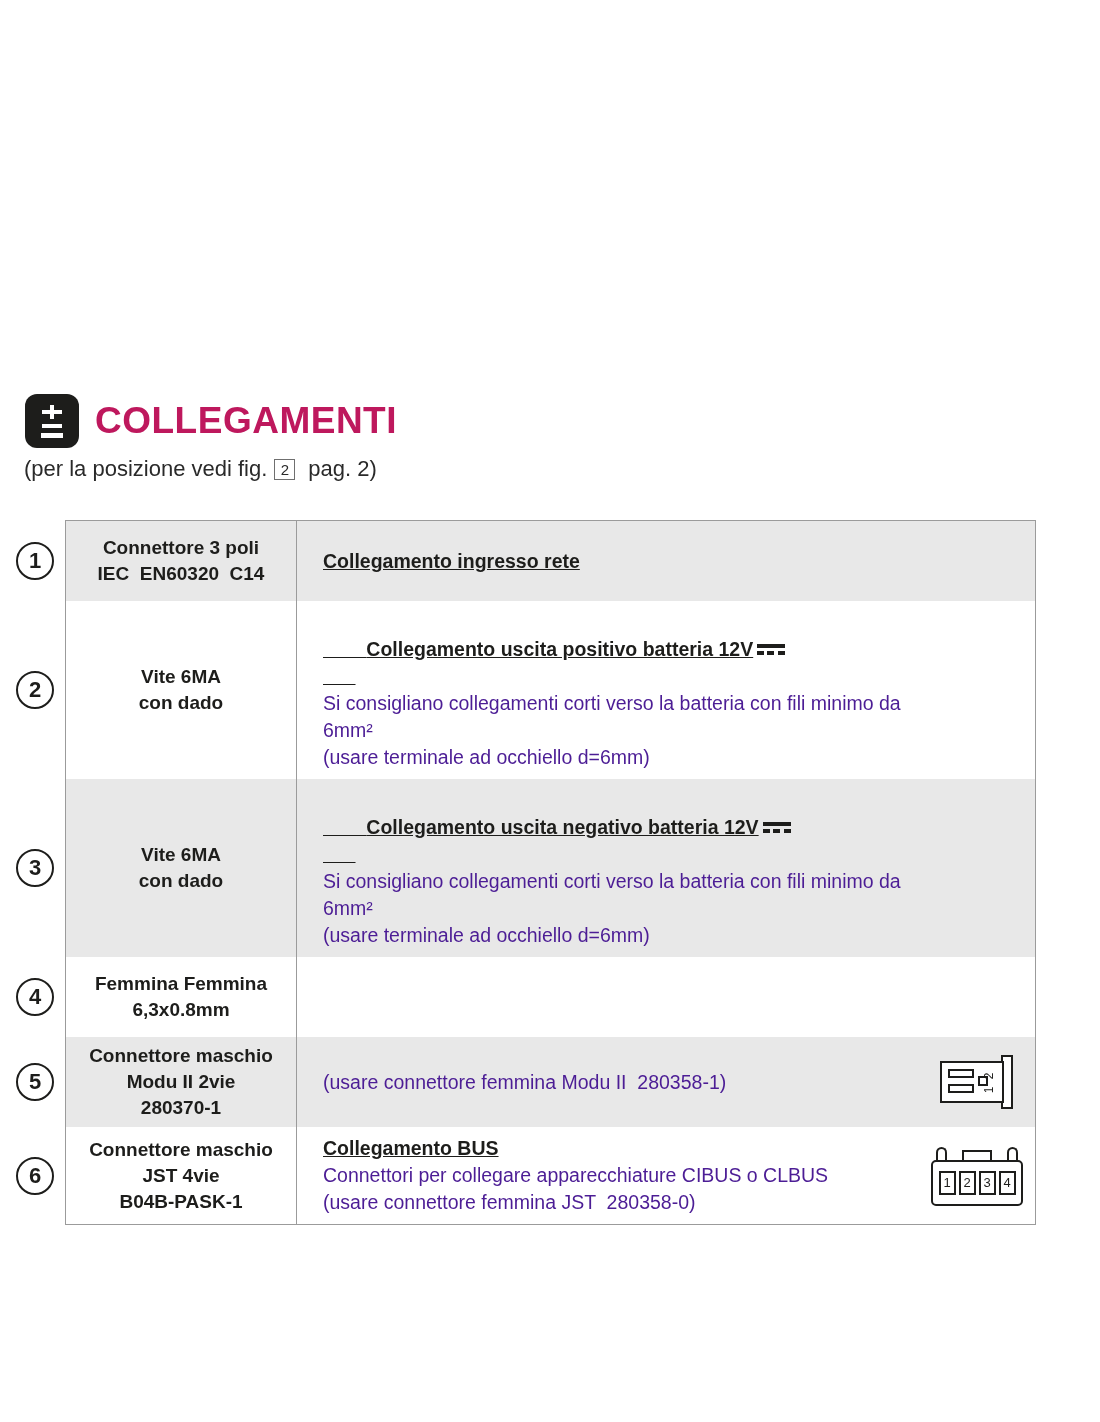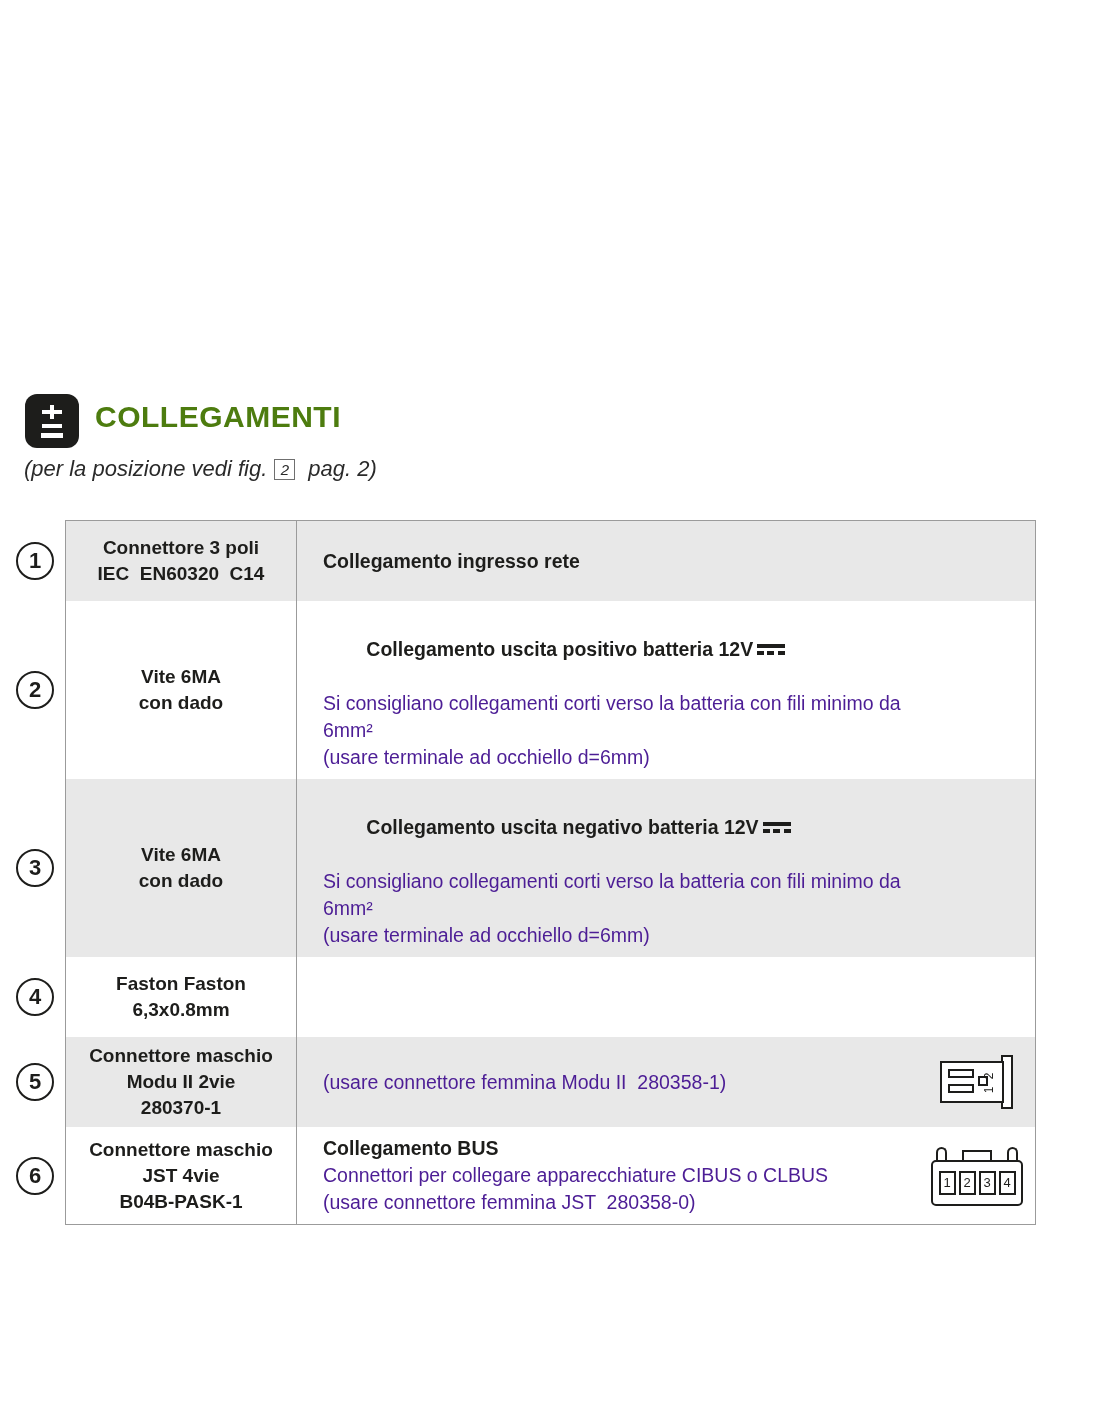--- a/index.html
+++ b/index.html
@@ -20,27 +20,27 @@
     align-items: center; justify-content: center;
   }
   .pm-plus { position: relative; width: 20px; height: 14px; margin-bottom: 3px; }
   .pm-plus::before { content: ""; position: absolute; left: 0; top: 5px; width: 20px; height: 4px; background: #fff; }
   .pm-plus::after  { content: ""; position: absolute; left: 8px; top: 0; width: 4px; height: 14px; background: #fff; }
   .pm-bar  { width: 20px; height: 4px; background: #fff; margin-top: 2px; }
   .pm-bar2 { width: 22px; height: 5px; background: #fff; margin-top: 5px; }
 
   .page-title {
     position: absolute; left: 95px; top: 400px;
-    font-size: 30px; font-weight: 700; letter-spacing: 0.5px;
-    color: #4d7c0f;
+    font-size: 37px; font-weight: 700; letter-spacing: 0.5px;
+    color: #be185d;
   }
   .subtitle {
     position: absolute; left: 24px; top: 456px;
     font-size: 22px; color: #2a2a2a;
-    display: flex; align-items: center; font-style: italic;
+    display: flex; align-items: center;
   }
   .fig-box {
     display: inline-flex; align-items: center; justify-content: center;
     width: 21px; height: 21px;
     border: 1.5px solid #6f6f6f;
     font-size: 15px; color: #2a2a2a;
     margin: 0 7px 0 7px;
   }
   .subtitle .after-box { margin-left: 6px; }
 
@@ -77,21 +77,21 @@
   .cell-left .cl-line { white-space: pre; }
 
   .cell-right {
     flex: 1 1 auto;
     display: flex; flex-direction: column; justify-content: center;
     padding: 8px 120px 8px 26px;
     font-size: 19.5px; line-height: 27px;
     position: relative;
   }
   .row1 .cell-right, .row4 .cell-right { padding-right: 20px; }
-  .desc-title { font-weight: 700; white-space: pre-wrap; }
+  .desc-title { font-weight: 700; white-space: pre-wrap; text-decoration: underline; }
   .desc-line  { font-weight: 400; white-space: pre-wrap; color: #4c1d95; }
 
   .r1 { min-height: 80px; }
   .r2 { min-height: 88px; }
   .r3 { min-height: 84px; }
   .r4 { min-height: 80px; }
   .r5 { min-height: 78px; }
   .r6 { min-height: 88px; }
 
   
@@ -234,21 +234,21 @@
       <div class="desc-line">Si consigliano collegamenti corti verso la batteria con fili minimo da 6mm²</div>
       <div class="desc-line">(usare terminale ad occhiello d=6mm)</div>
     </div>
   </div>
 
   <div class="row white r4 row4">
     <div class="row-num">
       <span>4</span>
     </div>
     <div class="cell-left">
-      <div class="cl-line">Faston Faston</div>
+      <div class="cl-line">Femmina Femmina</div>
       <div class="cl-line">6,3x0.8mm</div>
     </div>
   </div>
 
   <div class="row gray r5">
     <div class="row-num">
       <span>5</span>
     </div>
     <div class="cell-left">
       <div class="cl-line">Connettore maschio</div>

